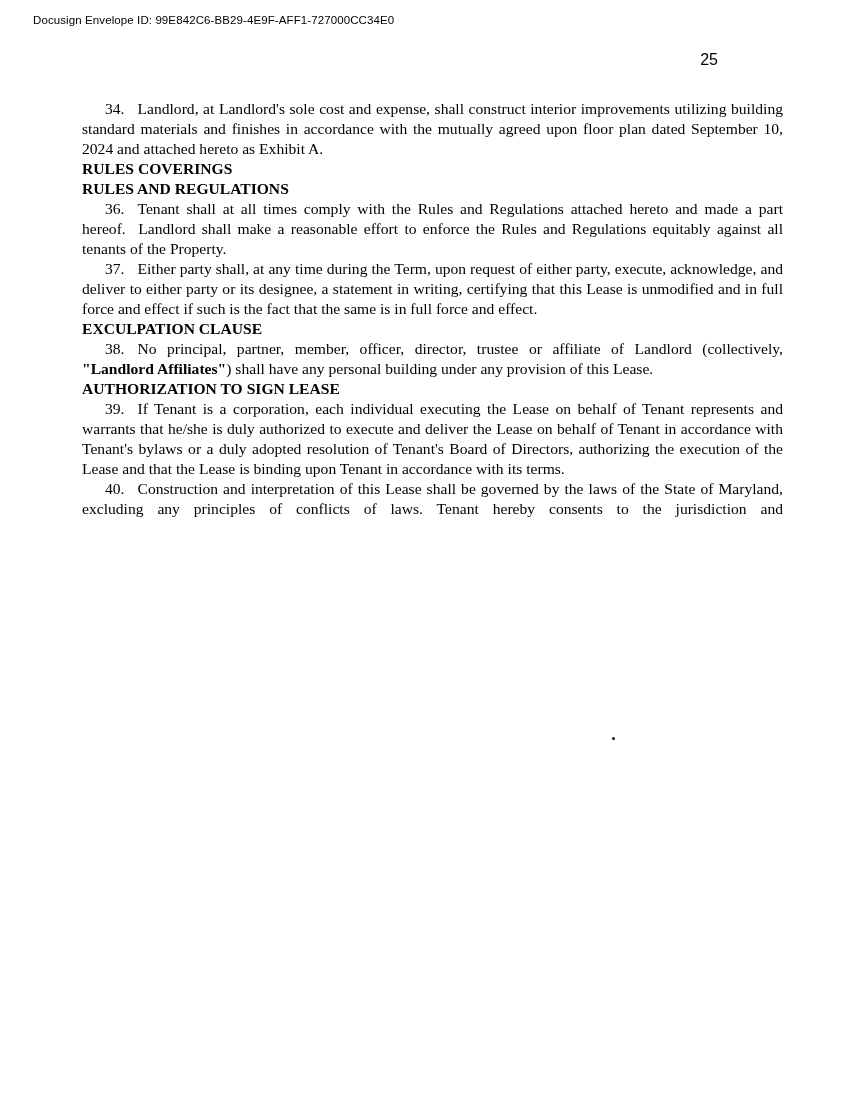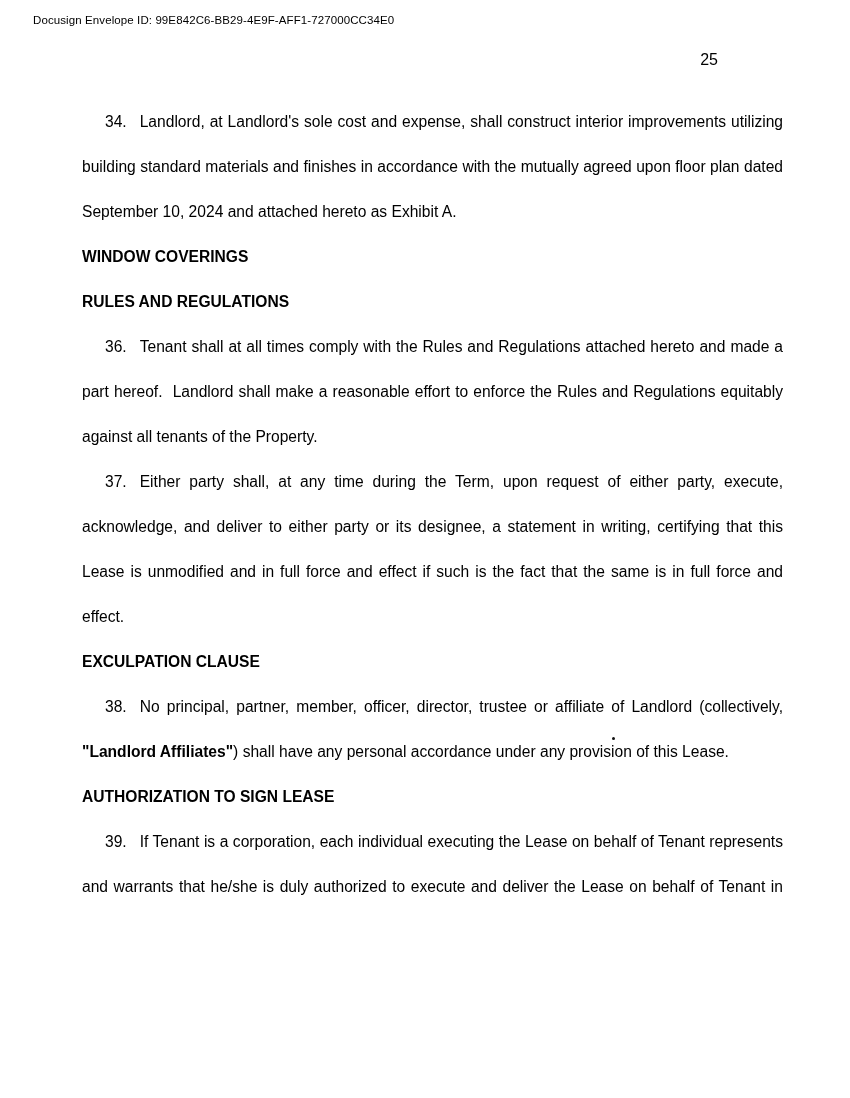--- a/index.html
+++ b/index.html
@@ -31,22 +31,23 @@
     top: 51px;
     font-size: 16px;
     color: #000000;
   }
   .doc-body {
     position: absolute;
     left: 82px;
     top: 99px;
     width: 701px;
     font-size: 15.6px;
-    line-height: 45px;
+    line-height: 20px;
     text-align: justify;
+    font-family: Liberation Serif, serif;
   }
   .doc-body p {
     margin: 0;
     padding: 0;
   }
   .clause {
     text-indent: 23px;
   }
   .clause .num {
     margin-right: 13px;
@@ -71,23 +72,24 @@
   }
 </style>
 </head>
 <body>
 
 <div class="page">
   <div class="docusign-header">Docusign Envelope ID: 99E842C6-BB29-4E9F-AFF1-727000CC34E0</div>
   <div class="page-number">25</div>
   <div class="doc-body">
       <p class="clause"><span class="num">34.</span><span>Landlord, at Landlord's sole cost and expense, shall construct interior improvements utilizing building standard materials and finishes in accordance with the mutually agreed upon floor plan dated September 10, 2024 and attached hereto as Exhibit A.</span></p>
-      <p class="heading">WINDOW COVERINGS</p>
+      <p class="heading">RULES COVERINGS</p>
       <p class="heading">RULES AND REGULATIONS</p>
       <p class="clause"><span class="num">36.</span><span>Tenant shall at all times comply with the Rules and Regulations attached hereto and made a part hereof.&nbsp; Landlord shall make a reasonable effort to enforce the Rules and Regulations equitably against all tenants of the Property.</span></p>
       <p class="clause"><span class="num">37.</span><span>Either party shall, at any time during the Term, upon request of either party, execute, acknowledge, and deliver to either party or its designee, a statement in writing, certifying that this Lease is unmodified and in full force and effect if such is the fact that the same is in full force and effect.</span></p>
       <p class="heading">EXCULPATION CLAUSE</p>
-      <p class="clause"><span class="num">38.</span><span>No principal, partner, member, officer, director, trustee or affiliate of Landlord (collectively, </span><span style="font-weight: bold;">"Landlord Affiliates"</span><span>) shall have any personal accordance under any provision of this Lease.</span></p>
+      <p class="clause"><span class="num">38.</span><span>No principal, partner, member, officer, director, trustee or affiliate of Landlord (collectively, </span><span style="font-weight: bold;">"Landlord Affiliates"</span><span>) shall have any personal building under any provision of this Lease.</span></p>
       <p class="heading">AUTHORIZATION TO SIGN LEASE</p>
       <p class="clause"><span class="num">39.</span><span>If Tenant is a corporation, each individual executing the Lease on behalf of Tenant represents and warrants that he/she is duly authorized to execute and deliver the Lease on behalf of Tenant in accordance with Tenant's bylaws or a duly adopted resolution of Tenant's Board of Directors, authorizing the execution of the Lease and that the Lease is binding upon Tenant in accordance with its terms.</span></p>
+      <p class="clause"><span class="num">40.</span><span>Construction and interpretation of this Lease shall be governed by the laws of the State of Maryland, excluding any principles of conflicts of laws. Tenant hereby consents to the jurisdiction and</span></p>
     </div>
   <div class="artifact-dot"></div>
 </div>
 
 </body></html>

